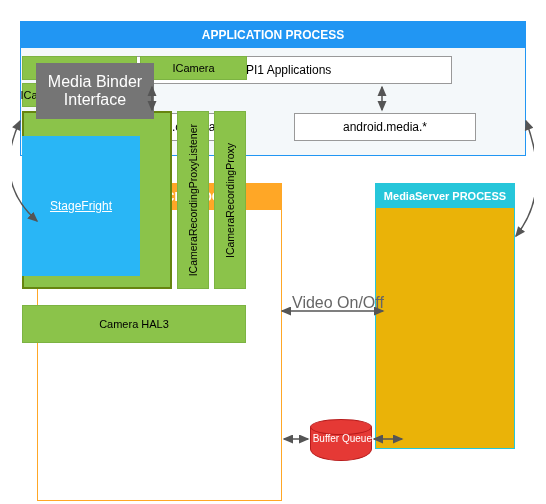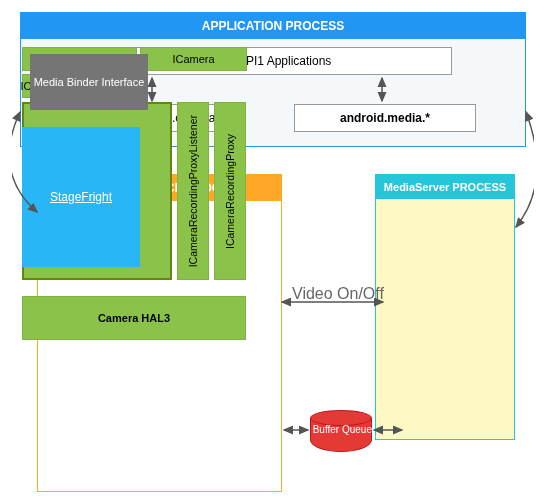--- a/index.html
+++ b/index.html
@@ -7,20 +7,21 @@
     margin: 0;
     font-family: Arial, sans-serif;
     background: #fff;
     padding: 12px;
     width: 546px;
   }
   .diagram {
     position: relative;
     width: 522px;
     height: 480px;
+    margin-top: 9px;
   }
   .box {
     position: absolute;
     border: 1.5px solid #999;
     background: #fff;
     text-align: center;
     font-size: 12px;
     display: flex;
     align-items: center;
     justify-content: center;
@@ -36,56 +37,56 @@
   }
   
   #app-proc {
     left: 8px; top: 0; width: 506px; height: 135px;
     border-color: #2196F3;
     background: #F4F8FA;
   }
   #app-proc .header { background: #2196F3; }
   #app-api1 { left: 60px; top: 35px; width: 380px; height: 28px; }
   #app-hw-camera { left: 45px; top: 92px; width: 180px; height: 28px; }
-  #app-media { left: 282px; top: 92px; width: 182px; height: 28px; font-weight: bold; }
+  #app-media { left: 282px; top: 92px; width: 182px; height: 28px; }
 
   
   #cam-proc {
     left: 25px; top: 162px; width: 245px; height: 318px;
     border-color: #FFA726;
     background: #fff;
   }
   #cam-proc .header { background: #FFA726; }
   .green { background: #8BC34A; border-color: #7CB342; color: #000; font-size: 11px; }
   #ic-svc { left: 10px; top: 35px; width: 115px; height: 24px; }
   #ic-cam { left: 128px; top: 35px; width: 107px; height: 24px; }
   #ic-svc-lstn { left: 10px; top: 62px; width: 115px; height: 24px; }
   #ic-client { left: 128px; top: 62px; width: 107px; height: 24px; }
   #cam-service { left: 10px; top: 90px; width: 150px; height: 178px; border-width: 2.5px; border-color: #66850f; }
   #ic-rec-proxy-lstn { left: 165px; top: 90px; width: 32px; height: 178px; }
   #ic-rec-proxy { left: 202px; top: 90px; width: 32px; height: 178px; }
-  #cam-hal3 { left: 10px; top: 284px; width: 224px; height: 44px; font-weight: bold; }
+  #cam-hal3 { left: 10px; top: 284px; width: 224px; height: 38px; }
   .vtext {
     writing-mode: vertical-rl;
     text-orientation: mixed;
     transform: rotate(180deg);
     font-size: 10.5px;
   }
 
   
   #media-proc {
     left: 363px; top: 162px; width: 140px; height: 266px;
     border-color: #26C6DA;
-    background: #fef9c3;
+    background: #eab308;
   }
   #media-proc .header { background: #26C6DA; font-size: 11px; }
   #media-binder {
-    position: absolute; left: 18px; top: 42px; width: 118px; height: 56px;
+    position: absolute; left: 24px; top: 42px; width: 118px; height: 56px;
     background: #757575; color: #fff; display:flex; align-items:center; justify-content:center;
-    font-size: 11px; text-align: center;
+    font-size: 16px; text-align: center;
   }
   #stagefright {
     position: absolute; left: 10px; top: 115px; width: 118px; height: 140px;
     background: #29B6F6; color: #fff; display:flex; align-items:center; justify-content:center;
     font-size: 12px;
     text-decoration: underline;
   }
 
   
   #buffer-q {

